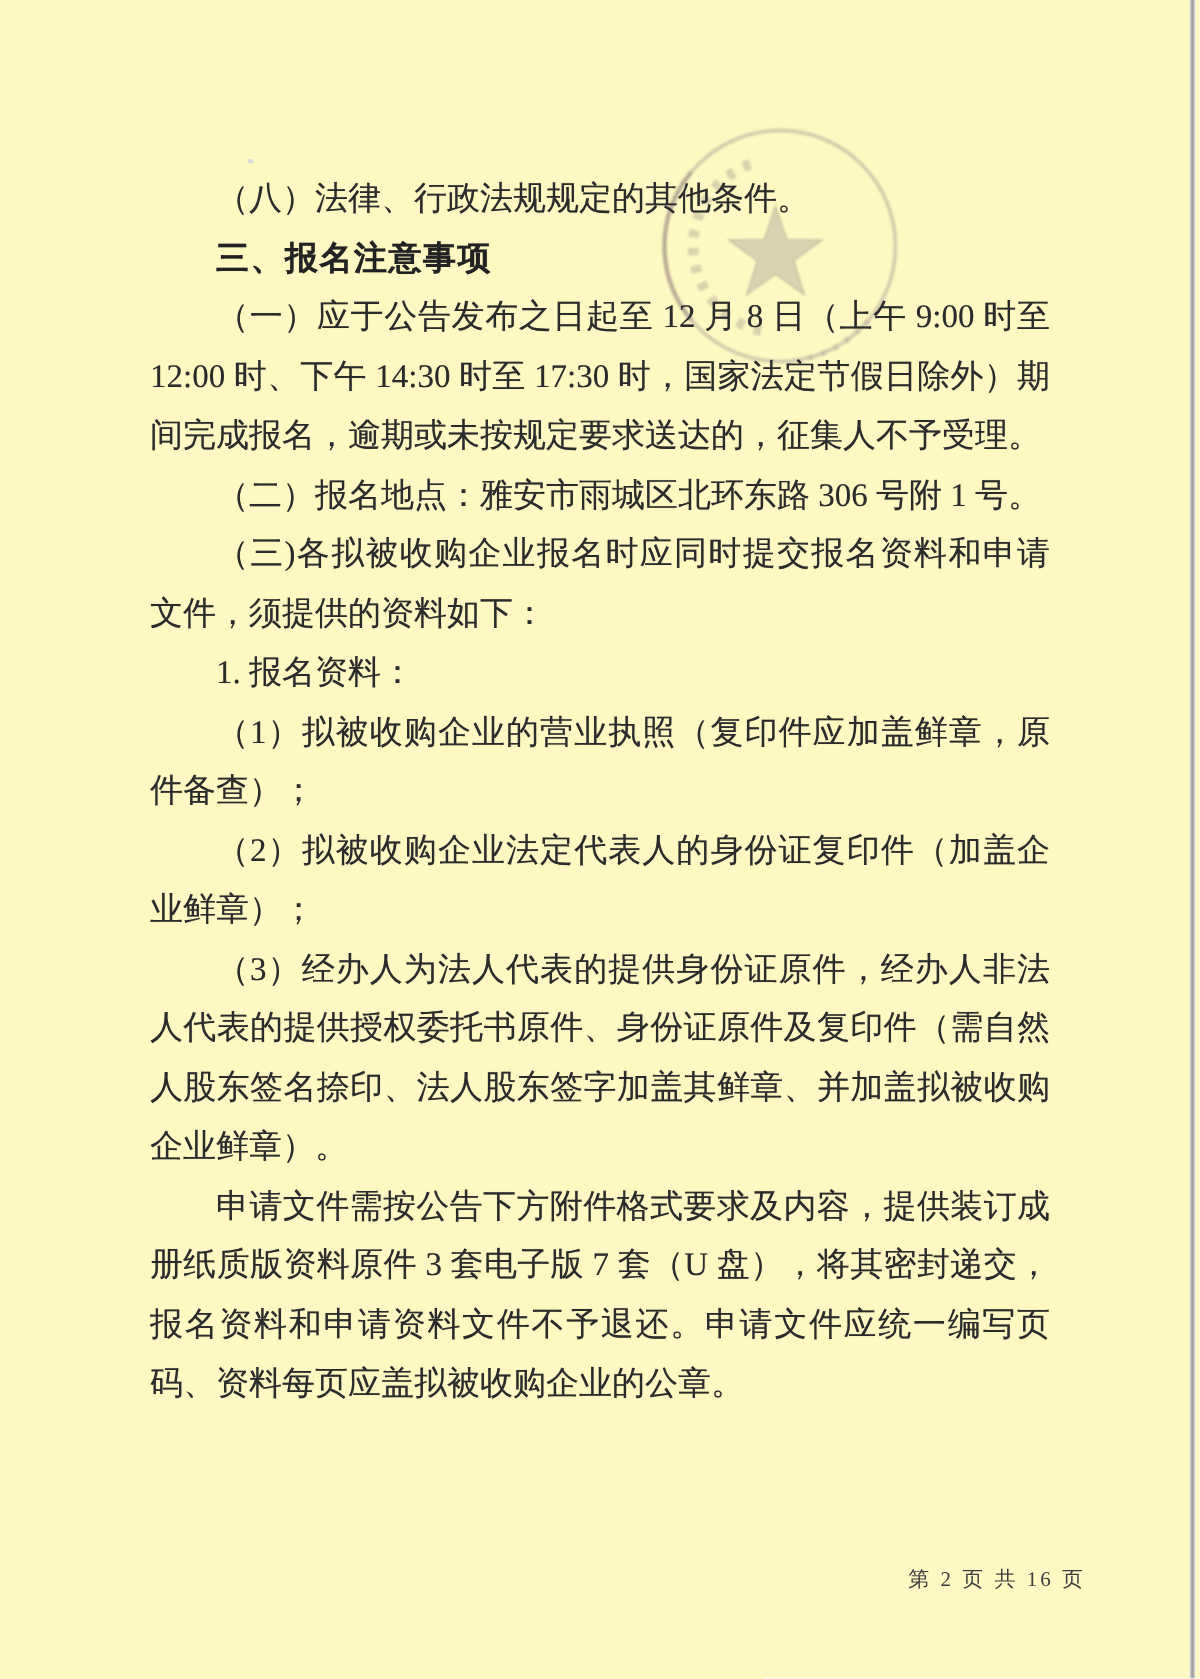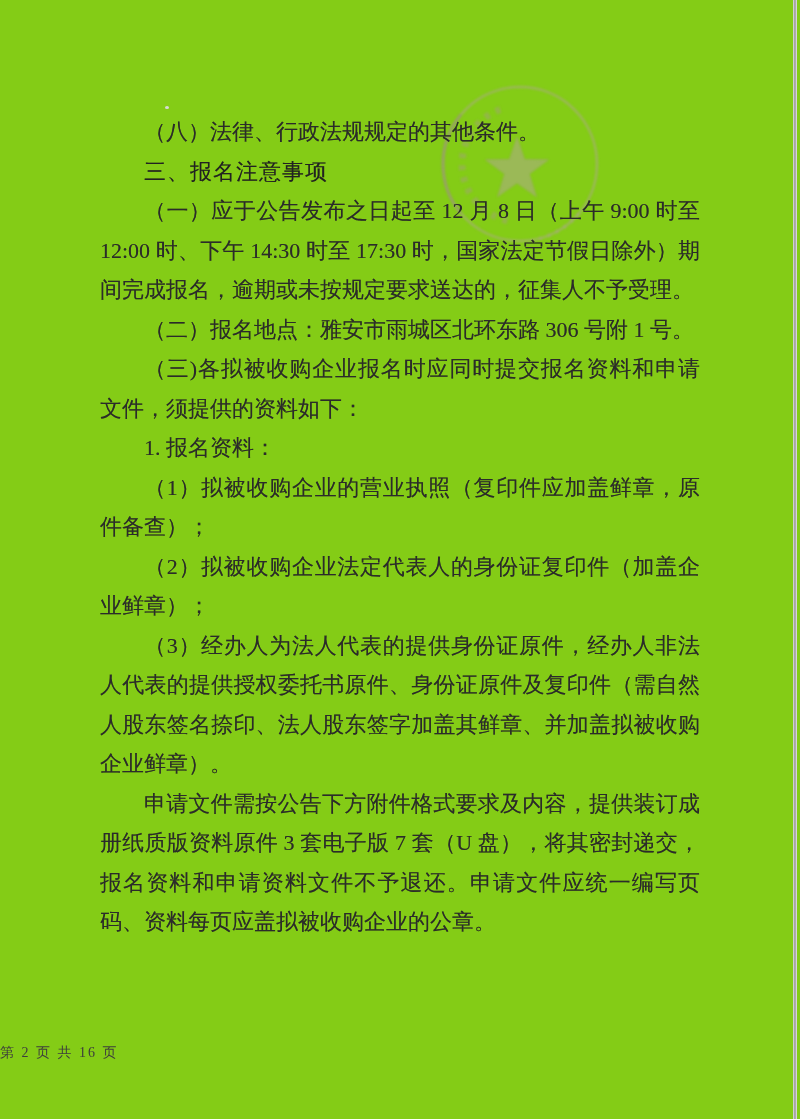--- a/index.html
+++ b/index.html
@@ -5,21 +5,21 @@
   html, body {
     margin: 0; padding: 0;
     width: 800px; height: 1119px;
     background: #fdfdfc;
     overflow: hidden;
     font-family: "Liberation Serif", "DejaVu Serif", serif;
   }
   .page {
     position: relative;
     width: 800px; height: 1119px;
-    background: #84cc16;
+    background: #fef9c3;
   }
   
   .seal {
     position: absolute;
     left: 438px; top: 82px;
     width: 164px; height: 164px;
     z-index: 0;
     filter: blur(0.8px);
     pointer-events: none;
   }
@@ -34,29 +34,29 @@
     margin: 0;
     font-size: 22px;
     line-height: 39.5px;
     text-align: justify;
     text-indent: 2em;
     color: #2b2b2b;
     text-shadow: 0 0 0.5px rgba(20,20,20,0.4);
   }
   .content p.heading {
     font-family: "Liberation Sans", "DejaVu Sans", sans-serif;
-    font-weight: normal;
+    font-weight: bold;
     color: #222;
     letter-spacing: 1px;
   }
   .footer {
     position: absolute;
     left: 0; top: 1044px;
     width: 724px;
-    text-align: left;
+    text-align: right;
     font-size: 14px;
     letter-spacing: 2px;
     color: #3d3d3d;
     z-index: 1;
     filter: blur(0.2px);
   }
   .edge-line {
     position: absolute;
     top: 0; left: 793px;
     width: 4px; height: 1119px;

